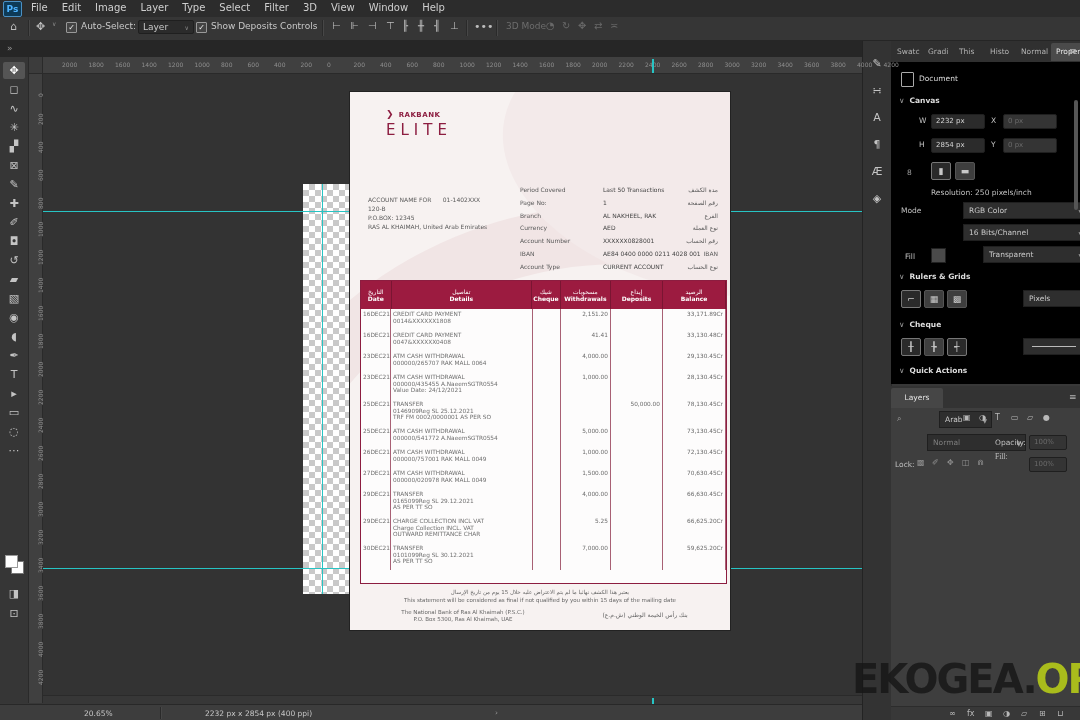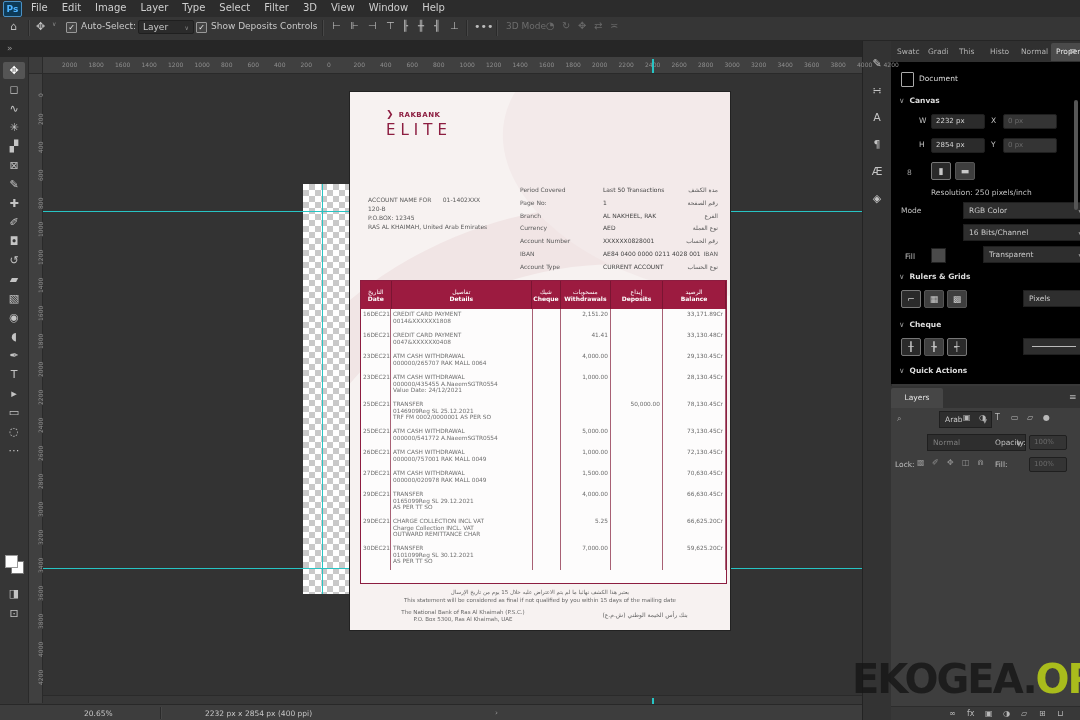--- a/index.html
+++ b/index.html
@@ -558,21 +558,21 @@
     <span class="pinput off" style="left:138px;top:27px;width:32px;">100%</span>
 
     <span class="plabel dim" style="left:4px;top:52px;">Lock:</span>
     <span class="abs" style="left:26px;top:50px;">
         <span class="lrow-icons" style="position:absolute;left:0px;top:0;color:#8f8f8f;">▩</span>
         <span class="lrow-icons" style="position:absolute;left:15px;top:0;color:#8f8f8f;">✐</span>
         <span class="lrow-icons" style="position:absolute;left:30px;top:0;color:#8f8f8f;">✥</span>
         <span class="lrow-icons" style="position:absolute;left:45px;top:0;color:#8f8f8f;">◫</span>
         <span class="lrow-icons" style="position:absolute;left:60px;top:0;color:#8f8f8f;">⋒</span>
       </span>
-    <span class="plabel dim" style="left:104px;top:52px;">Fill:</span>
+    <span class="plabel dim" style="left:104px;top:44px;font-family:Liberation Serif, serif;">Fill:</span>
     <span class="pinput off" style="left:138px;top:49px;width:32px;">100%</span>
   </div>
   <div></div>
   <div class="abs" style="left:28px;top:666px;width:190px;height:14px;background:#383838;border-top:1px solid #2c2c2c;">
       <span class="lrow-icons" style="position:absolute;left:58px;top:2px;">∞</span>
       <span class="lrow-icons" style="position:absolute;left:76px;top:2px;">fx</span>
       <span class="lrow-icons" style="position:absolute;left:94px;top:2px;">▣</span>
       <span class="lrow-icons" style="position:absolute;left:112px;top:2px;">◑</span>
       <span class="lrow-icons" style="position:absolute;left:130px;top:2px;">▱</span>
       <span class="lrow-icons" style="position:absolute;left:148px;top:2px;">⊞</span>

